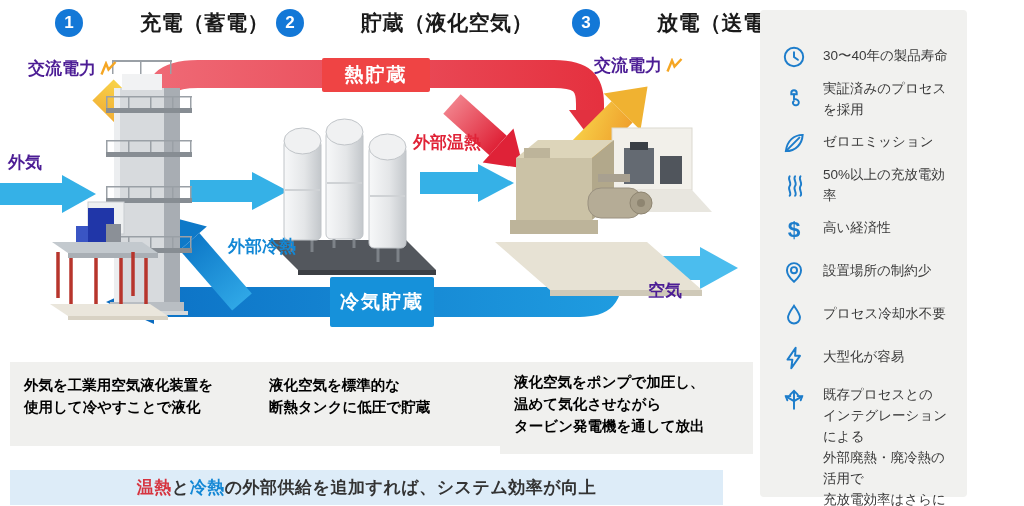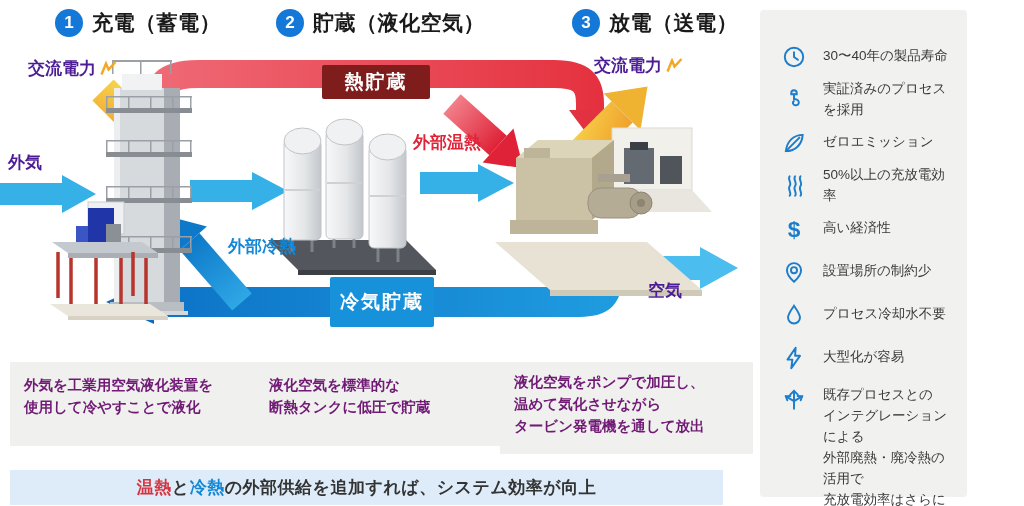--- a/index.html
+++ b/index.html
@@ -3,46 +3,46 @@
 <meta charset="utf-8">
 <style>
   * { margin:0; padding:0; box-sizing:border-box; }
   body { font-family:"Liberation Sans","DejaVu Sans",sans-serif; background:#fff; }
   .canvas { position:relative; width:1024px; height:506px; background:#fff; overflow:hidden; }
 
   
   .step { position:absolute; top:9px; display:flex; align-items:center; gap:9px; }
   .step-circle { width:28px; height:28px; border-radius:50%; background:#1378d7; color:#fff;
     font-size:17px; font-weight:bold; line-height:28px; text-align:center; }
-  .step-label { font-size:21px; font-weight:bold; color:#1a1a1a; letter-spacing:.5px; }
+  .step-label { font-size:21px; font-weight:bold; color:#1a1a1a; letter-spacing:.5px;margin-left:48px; }
   #step1 { left:55px; } #step2 { left:276px; } #step3 { left:572px; }
 
   
   #diagram-svg { position:absolute; left:0; top:0; }
 
   
   .flow-label { position:absolute; font-size:17px; font-weight:bold; color:#4c1d95; white-space:nowrap;
     display:flex; align-items:center; gap:4px; }
   .flow-label.red { color:#e02337; }
   .flow-label.blue { color:#1287d5; }
   #lbl-ac-in  { left:28px;  top:57px; }
   #lbl-outside-air { left:8px; top:151px; }
   #lbl-ext-heat { left:413px; top:131px; }
   #lbl-ext-cold { left:228px; top:235px; }
   #lbl-ac-out { left:594px; top:54px; }
   #lbl-air-out { left:648px; top:239px;margin-top:40px; }
 
   .pipe-box { position:absolute; display:flex; align-items:center; justify-content:center;
     color:#fff; font-size:19px; font-weight:bold; letter-spacing:2px; border-radius:2px; }
-  #heat-storage-box { left:322px; top:65px; width:108px; height:34px; background:#7f1d1d; }
+  #heat-storage-box { left:322px; top:58px; width:108px; height:34px; background:#ef4444; }
   #cold-storage-box { left:330px; top:277px; width:104px; height:50px; background:#1691da; }
 
   
   .desc-box { position:absolute; top:362px; width:253px; height:84px; background:#f0f0ee;
-    padding:13px 14px; font-size:14.5px; font-weight:bold; color:#701a75; line-height:1.5;
+    padding:13px 14px; font-size:14.5px; font-weight:bold; color:#000000; line-height:1.5;
     white-space:pre-line; }
   #desc1 { left:10px; } #desc2 { left:255px; } #desc3 { left:500px; height:92px; padding-top:10px; }
 
   
   .banner { position:absolute; left:10px; top:462px; width:713px; height:35px; background:#ddecf8;
     display:flex; align-items:center; justify-content:center; font-size:17px; font-weight:bold;
     color:#333; letter-spacing:.5px;margin-top:8px; }
   .banner .hot { color:#d6333f; } .banner .cold { color:#1287d5; }
 
   

